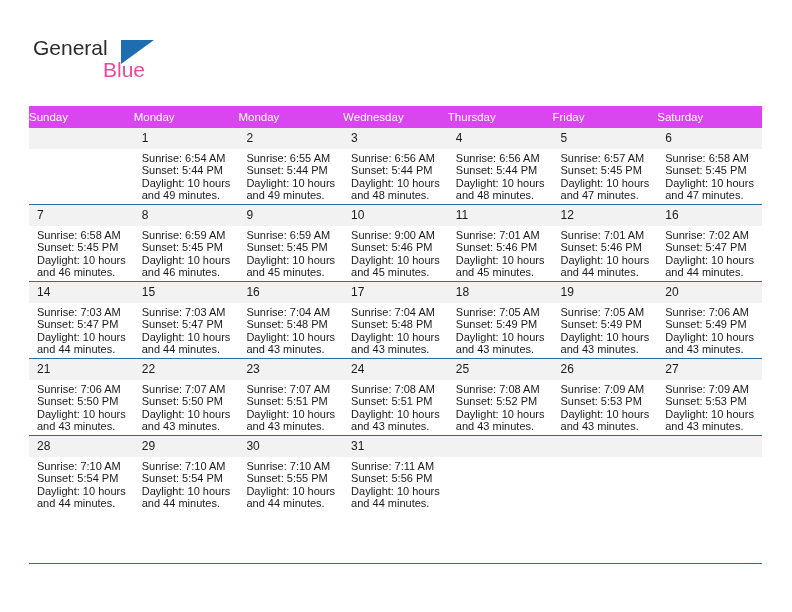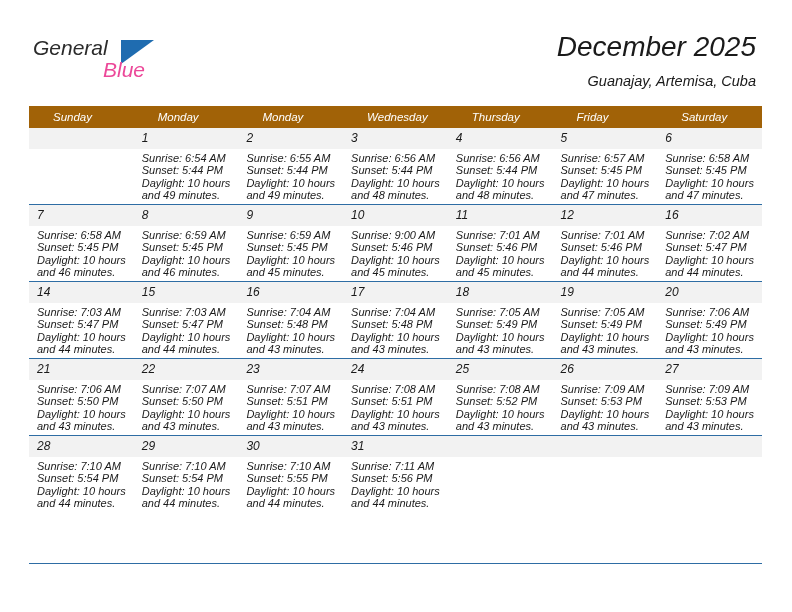--- a/index.html
+++ b/index.html
@@ -12,21 +12,20 @@
     background: #ffffff;
     font-family: "Liberation Sans", sans-serif;
     color: #000000;
     overflow: hidden;
   }
   .page {
     position: relative;
     width: 792px;
     height: 612px;
     box-sizing: border-box;
-    font-style: italic;
   }
 
   
   .header {
     position: absolute;
     left: 0;
     top: 0;
     width: 792px;
     height: 100px;
   }
@@ -89,26 +88,26 @@
   
   .calendar {
     position: absolute;
     left: 29px;
     top: 106px;
     width: 733px;
     border-collapse: collapse;
     table-layout: fixed;
   }
   .calendar th {
-    background: #a16207;
+    background: #d946ef;
     color: #ffffff;
     font-size: 11.5px;
     font-weight: normal;
     text-align: left;
-    padding: 5px 0 5px 24px;
+    padding: 5px 0 5px 0;
     height: 11px;
     border: none;
   }
   .calendar td {
     vertical-align: top;
     padding: 0;
     border: none;
     width: 104.71px;
     height: 76px;
   }
@@ -159,24 +158,20 @@
 <div class="page">
 
   <div class="header">
 
     <div class="logo">
       <span class="logo-general">General</span>
       <span class="logo-tri"></span>
       <span class="logo-blue">Blue</span>
     </div>
 
-    <div class="title-block">
-      <div class="cal-title">December 2025</div>
-      <div class="cal-subtitle">Guanajay, Artemisa, Cuba</div>
-    </div>
 
   </div>
 
   <table class="calendar">
     <thead>
       <tr>
         <th>Sunday</th>
         <th>Monday</th>
         <th>Monday</th>
         <th>Wednesday</th>

